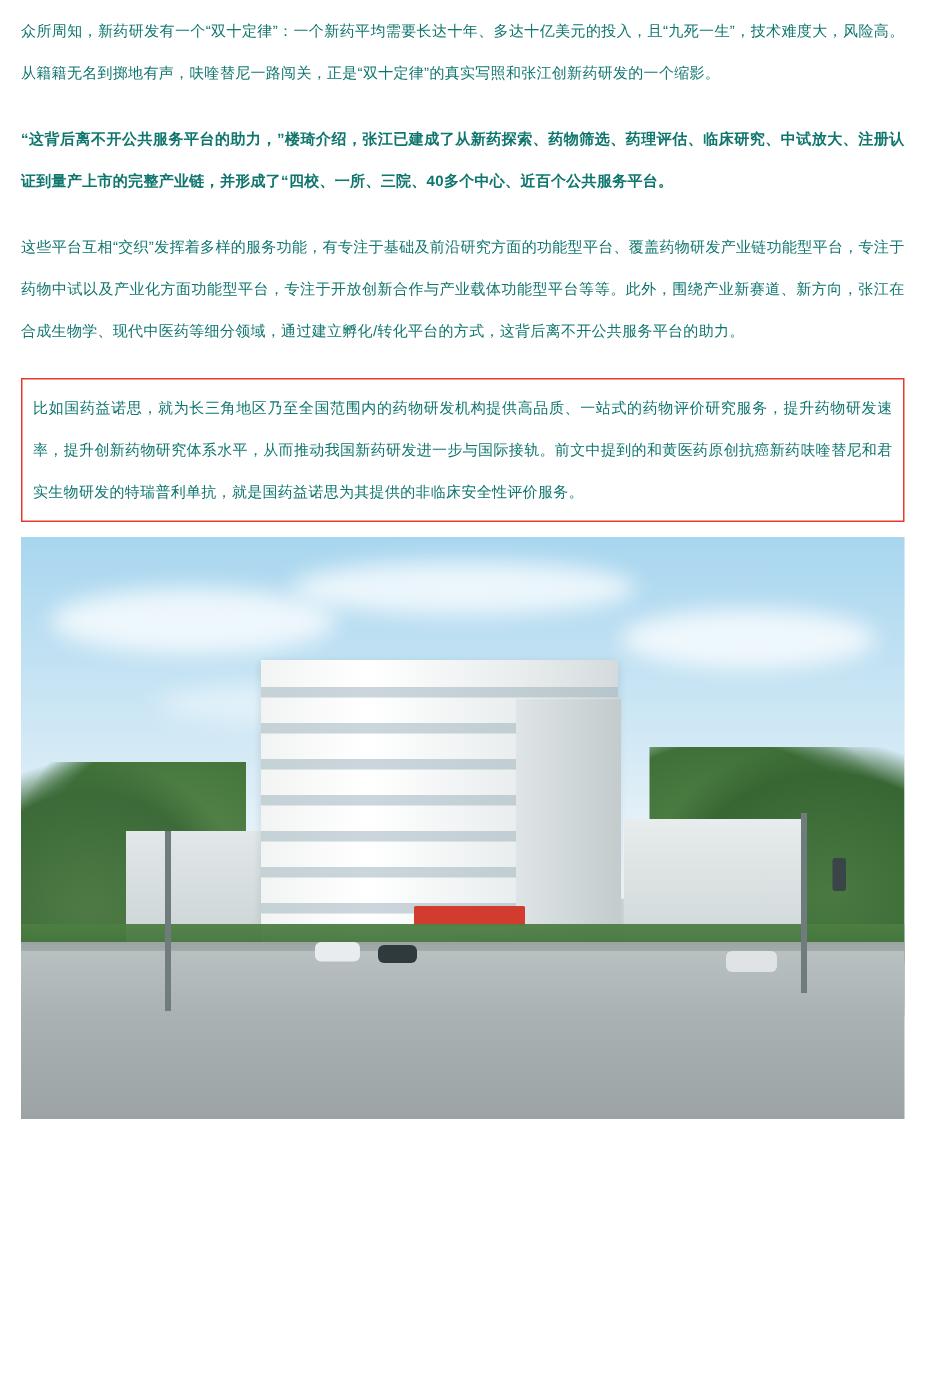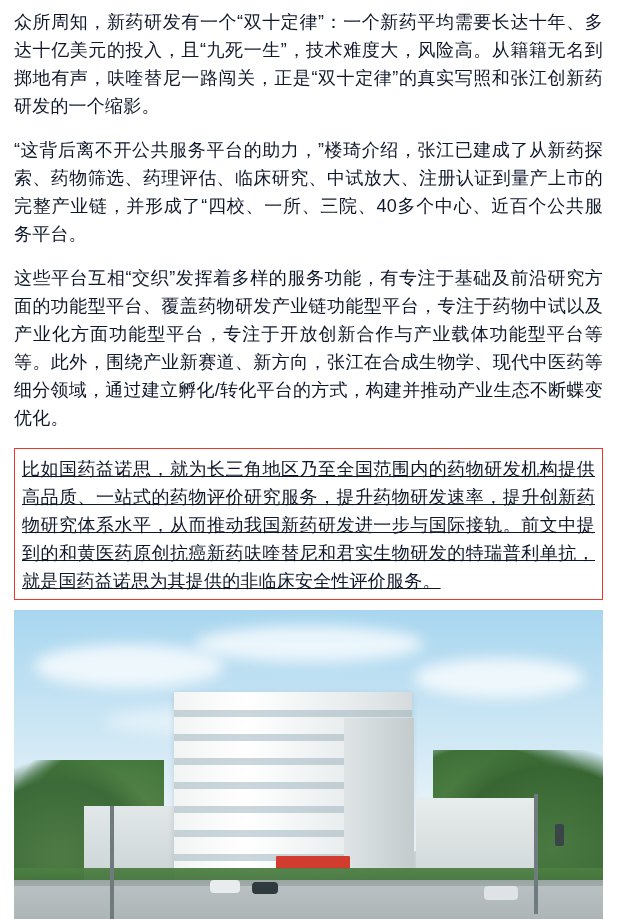--- a/index.html
+++ b/index.html
@@ -15,40 +15,40 @@
     overflow: hidden;
   }
   .page {
     width: 617px;
     height: 919px;
     position: relative;
     box-sizing: border-box;
     padding: 8px 14px 0 14px;
   }
   p.para {
-    font-size: 18px;
+    font-size: 10px;
     line-height: 28px;
     text-align: justify;
     text-justify: inter-ideograph;
     margin: 0 0 16px 0;
     letter-spacing: 0.2px;
-    color: #0f172a;
+    color: #0f766e;
   }
   p.indent {
     text-indent: 0;
+    font-weight: bold;
   }
   .highlight-box {
     border: 1.6px solid #e8392c;
     padding: 6px 7px 4px 7px;
     margin: 0 0 10px 0;
     box-sizing: border-box;
   }
   .highlight-box p.para {
     margin: 0;
-    text-decoration: underline;
   }
   
   .photo {
     position: relative;
     width: 589px;
     height: 388px;
     margin: 10px 0 0 0;
     overflow: hidden;
     background: linear-gradient(to bottom, #bfe0f2 0%, #d8ecf7 38%, #e8f2f8 54%, #cfd9dc 60%, #b9c3c6 100%);
   }
@@ -149,21 +149,21 @@
 </style>
 </head>
 <body>
 
 <div class="page">
 
   <p class="para">众所周知，新药研发有一个“双十定律”：一个新药平均需要长达十年、多达十亿美元的投入，且“九死一生”，技术难度大，风险高。从籍籍无名到掷地有声，呋喹替尼一路闯关，正是“双十定律”的真实写照和张江创新药研发的一个缩影。</p>
 
   <p class="para indent">“这背后离不开公共服务平台的助力，”楼琦介绍，张江已建成了从新药探索、药物筛选、药理评估、临床研究、中试放大、注册认证到量产上市的完整产业链，并形成了“四校、一所、三院、40多个中心、近百个公共服务平台。</p>
 
-  <p class="para">这些平台互相“交织”发挥着多样的服务功能，有专注于基础及前沿研究方面的功能型平台、覆盖药物研发产业链功能型平台，专注于药物中试以及产业化方面功能型平台，专注于开放创新合作与产业载体功能型平台等等。此外，围绕产业新赛道、新方向，张江在合成生物学、现代中医药等细分领域，通过建立孵化/转化平台的方式，构建并推动产业生态不断蝶变优化。</p>
+  <p class="para">这些平台互相“交织”发挥着多样的服务功能，有专注于基础及前沿研究方面的功能型平台、覆盖药物研发产业链功能型平台，专注于药物中试以及产业化方面功能型平台，专注于开放创新合作与产业载体功能型平台等等。此外，围绕产业新赛道、新方向，张江在合成生物学、现代中医药等细分领域，通过建立孵化/转化平台的方式，这背后离不开公共服务平台的助力。</p>
 
   <div class="highlight-box">
     <p class="para">比如国药益诺思，就为长三角地区乃至全国范围内的药物研发机构提供高品质、一站式的药物评价研究服务，提升药物研发速率，提升创新药物研究体系水平，从而推动我国新药研发进一步与国际接轨。前文中提到的和黄医药原创抗癌新药呋喹替尼和君实生物研发的特瑞普利单抗，就是国药益诺思为其提供的非临床安全性评价服务。</p>
   </div>
 
 
   <div class="photo">
     <div class="sky"></div>
     <div class="cloud c1"></div>
     <div class="cloud c2"></div>

